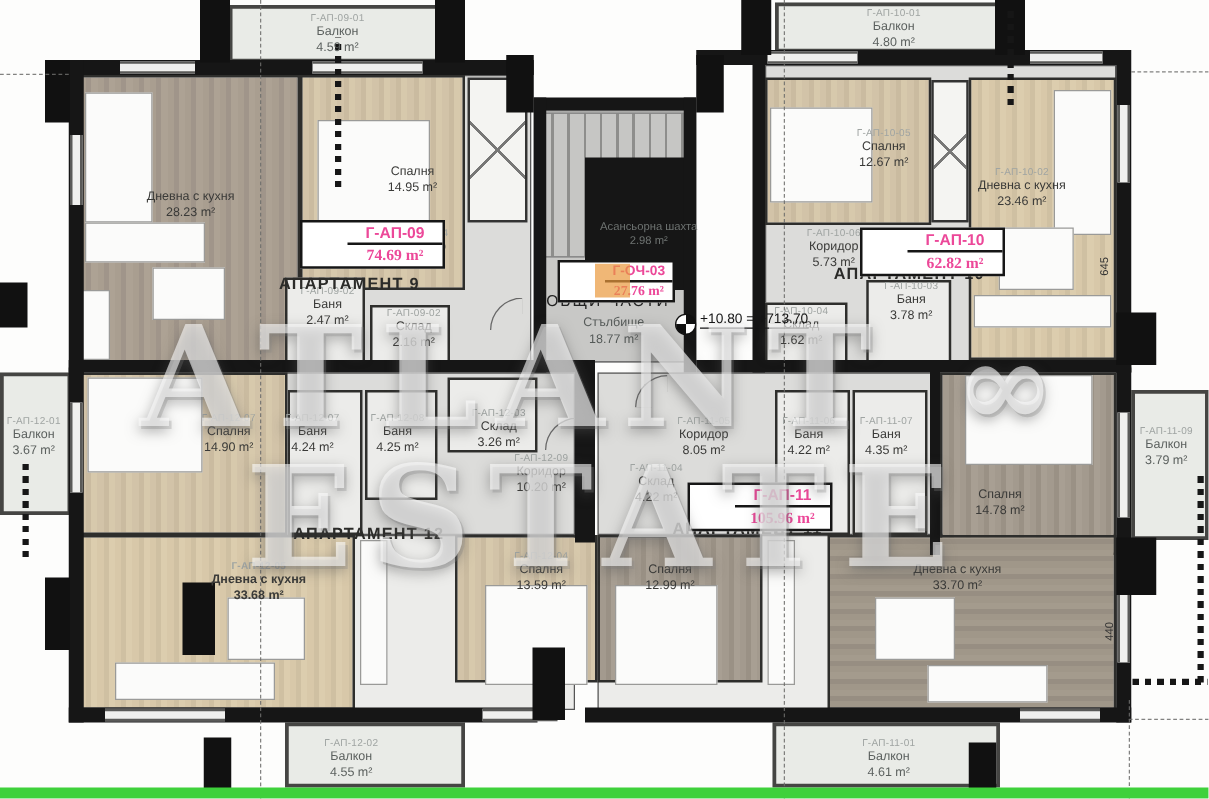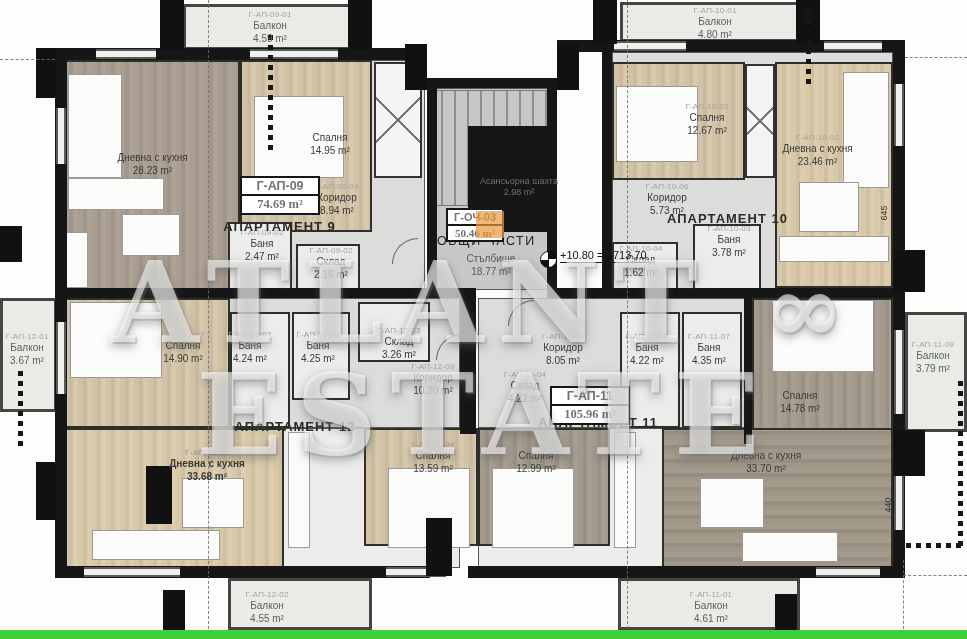--- a/index.html
+++ b/index.html
@@ -33,21 +33,21 @@
   .dots{position:absolute;z-index:34;}
   .dotsv{width:5px;background:repeating-linear-gradient(0deg,#161616 0 5px,transparent 5px 10px);}
   .dotsh{height:5px;background:repeating-linear-gradient(90deg,#161616 0 5px,transparent 5px 10px);}
   
   .lbl{position:absolute;text-align:center;color:#3a3a38;font-size:10px;line-height:1.25;z-index:40;}
   .lbl .code{font-size:8px;color:#9fa4a2;letter-spacing:.2px;white-space:nowrap;}
   .lbl .nm{white-space:nowrap;}
   .lbl.wrap .nm{white-space:normal;}
   .lbl.balcony{color:#5c615f;}
   .apbox{position:absolute;background:#fff;border:2px solid #161616;z-index:42;text-align:center;
-         font-weight:bold;font-size:12.5px;color:#737373;min-width:76px;}
+         font-weight:bold;font-size:12.5px;color:#ec4899;min-width:76px;padding-left:36px;}
   .apbox .r1{border-bottom:2px solid #161616;padding:1px 6px;white-space:nowrap;}
   .apbox .r2{padding:1px 6px;white-space:nowrap;font-family:Liberation Serif, serif;}
   .apname{position:absolute;z-index:41;font-weight:bold;font-size:13px;color:#2b2b29;letter-spacing:1px;text-align:center;white-space:nowrap;}
   .biglbl{position:absolute;z-index:41;font-size:12.5px;color:#222;letter-spacing:1.5px;white-space:nowrap;}
   .elev{position:absolute;z-index:41;font-size:11px;color:#161616;white-space:nowrap;border-bottom:1.5px solid #161616;padding-bottom:1px;}
   .compass{position:absolute;width:15px;height:15px;border-radius:50%;border:1px solid #111;z-index:41;
            background:conic-gradient(#111 0 90deg,#fff 90deg 180deg,#111 180deg 270deg,#fff 270deg 360deg);}
   .dim{position:absolute;z-index:41;font-size:9px;color:#333;transform:rotate(-90deg);transform-origin:center;}
   .hl{position:absolute;background:rgba(233,152,60,.7);z-index:45;}
   
@@ -221,21 +221,21 @@
     <div class="nm">Склад</div>
     <div class="ar">2.16 m²</div>
   </div>
 
   <div class="lbl wrap" style="left:474px;top:176px;width:90px;font-size:9px;color:#6e7371;">
     <div class="nm">Асансьорна шахта</div>
     <div class="ar">2.98 m²</div>
   </div>
   <div class="apbox" style="left:446px;top:208px;min-width:54px;font-size:11px;">
     <div class="r1">Г-ОЧ-03</div>
-    <div class="r2">50.46 m²</div>
+    <div class="r2">27.76 m²</div>
   </div>
   <div class="hl" style="left:476px;top:211px;width:28px;height:27px;"></div>
   <div class="biglbl" style="left:437px;top:234px;">ОБЩИ ЧАСТИ</div>
   <div class="lbl" style="left:452px;top:253px;width:78px;color:#555a58;">
     <div class="nm">Стълбище</div>
     <div class="ar">18.77 m²</div>
   </div>
   <div class="compass" style="left:540px;top:251px;"></div>
   <div class="elev" style="left:560px;top:249px;">+10.80 = +713.70</div>
 
@@ -247,20 +247,24 @@
   <div class="lbl" style="left:662px;top:102px;width:90px;">
     <div class="code">Г-АП-10-05</div>
     <div class="nm">Спалня</div>
     <div class="ar">12.67 m²</div>
   </div>
   <div class="lbl" style="left:770px;top:133px;width:95px;">
     <div class="code">Г-АП-10-02</div>
     <div class="nm">Дневна с кухня</div>
     <div class="ar">23.46 m²</div>
   </div>
+  <div class="apbox" style="left:688px;top:182px;">
+    <div class="r1">Г-АП-10</div>
+    <div class="r2">62.82 m²</div>
+  </div>
   <div class="apname" style="left:660px;top:211px;width:135px;">АПАРТАМЕНТ 10</div>
   <div class="lbl" style="left:634px;top:182px;width:66px;">
     <div class="code">Г-АП-10-06</div>
     <div class="nm">Коридор</div>
     <div class="ar">5.73 m²</div>
   </div>
   <div class="lbl" style="left:698px;top:224px;width:62px;">
     <div class="code">Г-АП-10-03</div>
     <div class="nm">Баня</div>
     <div class="ar">3.78 m²</div>
@@ -305,21 +309,21 @@
   <div class="lbl" style="left:158px;top:448px;width:98px;font-weight:bold;">
     <div class="code">Г-АП-12-05</div>
     <div class="nm">Дневна с кухня</div>
     <div class="ar">33.68 m²</div>
   </div>
   <div class="lbl" style="left:392px;top:440px;width:82px;">
     <div class="code">Г-АП-12-04</div>
     <div class="nm">Спалня</div>
     <div class="ar">13.59 m²</div>
   </div>
-  <div class="lbl balcony" style="left:224px;top:590px;width:86px;text-align:center;">
+  <div class="lbl balcony" style="left:238px;top:590px;width:86px;text-align:center;">
     <div class="code">Г-АП-12-02</div>
     <div class="nm">Балкон</div>
     <div class="ar">4.55 m²</div>
   </div>
 
   <div class="lbl" style="left:530px;top:332px;width:66px;">
     <div class="code">Г-АП-11-05</div>
     <div class="nm">Коридор</div>
     <div class="ar">8.05 m²</div>
   </div>

